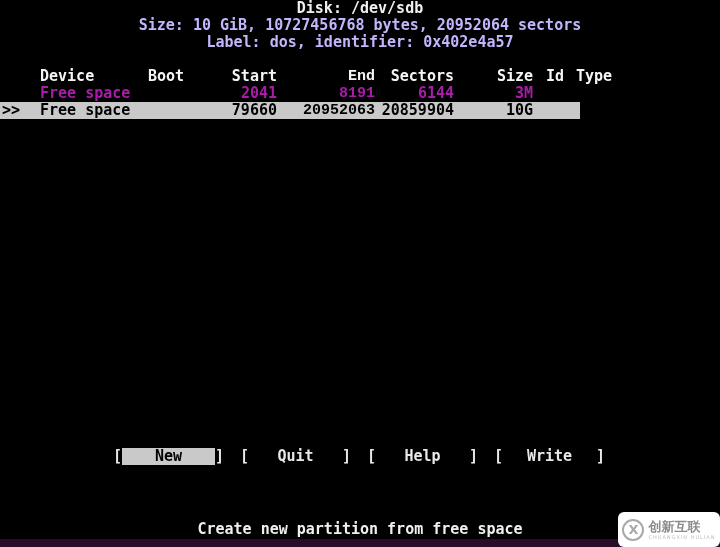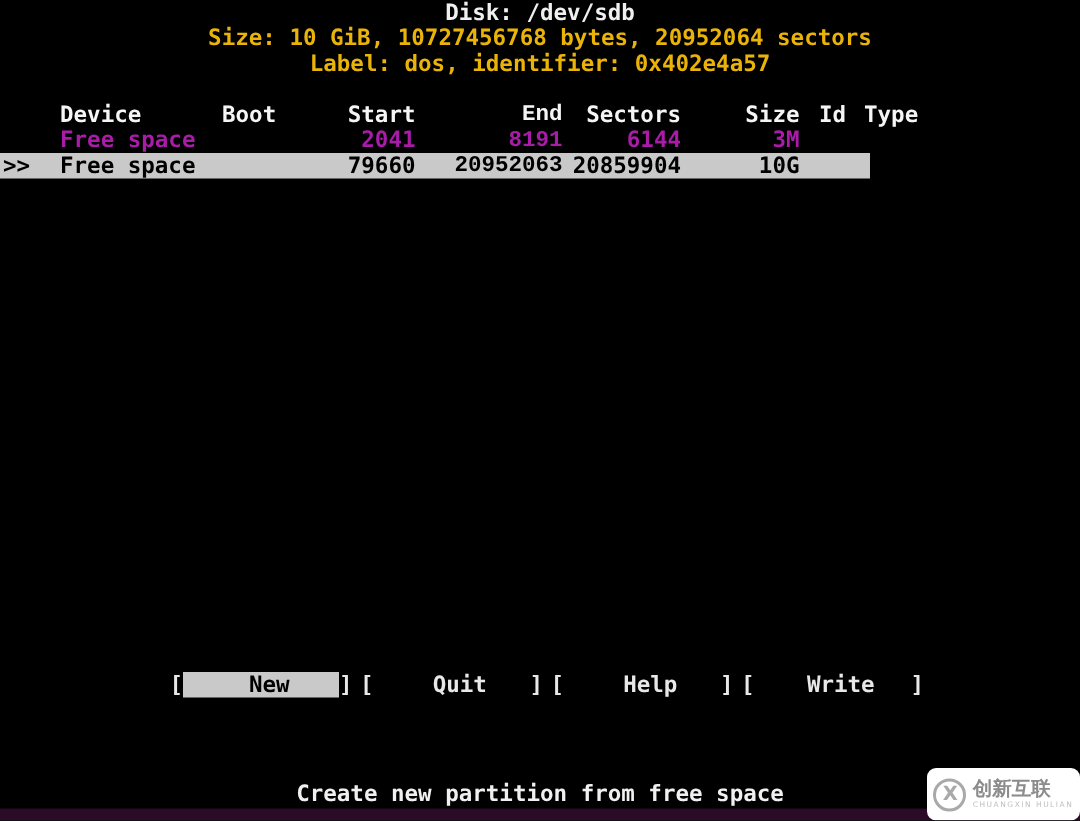--- a/index.html
+++ b/index.html
@@ -10,21 +10,21 @@
     overflow:hidden;
     font-family:"DejaVu Sans Mono","Liberation Mono",monospace;
     font-weight:bold;
     font-size:15px;
     line-height:17px;
     color:#d4d4d4;
   }
   
   .top-info{position:absolute;top:0;left:0;width:720px;text-align:center;}
   .top-info .line1{color:#f0f0f0;}
-  .top-info .line2,.top-info .line3{color:#eab308;}
+  .top-info .line2,.top-info .line3{color:#c4b5fd;}
   
   .ptable{position:absolute;top:68px;left:0;width:720px;}
   .prow{position:relative;height:17px;width:580px;}
   .prow span{position:absolute;top:0;white-space:pre;}
   .c-pointer{left:2px;}
   .c-device {left:40px;}
   .c-boot   {left:148px;}
   .c-start  {left:180px;width:97px;text-align:right;}
   .c-end    {left:285px;width:90px;text-align:right;font-family:Liberation Mono, monospace;}
   .c-sectors{left:376px;width:78px;text-align:right;}
@@ -32,21 +32,21 @@
   .c-id     {left:528px;width:36px;text-align:right;}
   .c-type   {left:576px;}
   .prow.header{color:#f5f5f5;}
   .prow.freespace{color:#a81ca8;}
   .prow.normal{color:#d4d4d4;}
   .prow.selected{background:#c9c9c9;color:#000;}
   
   .menu{position:absolute;top:448px;left:0;width:720px;height:17px;}
   .menu-item{position:absolute;top:0;height:17px;display:flex;}
   .menu-item .bracket{width:9px;color:#e8e8e8;white-space:pre;}
-  .menu-item .inner{width:93px;text-align:center;color:#e8e8e8;white-space:pre;padding-left:11px;}
+  .menu-item .inner{width:93px;text-align:center;color:#e8e8e8;white-space:pre;}
   .menu-item .inner.active{background:#c9c9c9;color:#000;}
   .menu-item.pos0{left:113px;}
   .menu-item.pos1{left:240px;}
   .menu-item.pos2{left:367px;}
   .menu-item.pos3{left:494px;}
   
   .status-line{position:absolute;top:521px;left:0;width:720px;text-align:center;color:#f0f0f0;}
   
   .bottom-bar{position:absolute;left:0;bottom:0;width:720px;height:8px;background:#2a0c28;}
   

